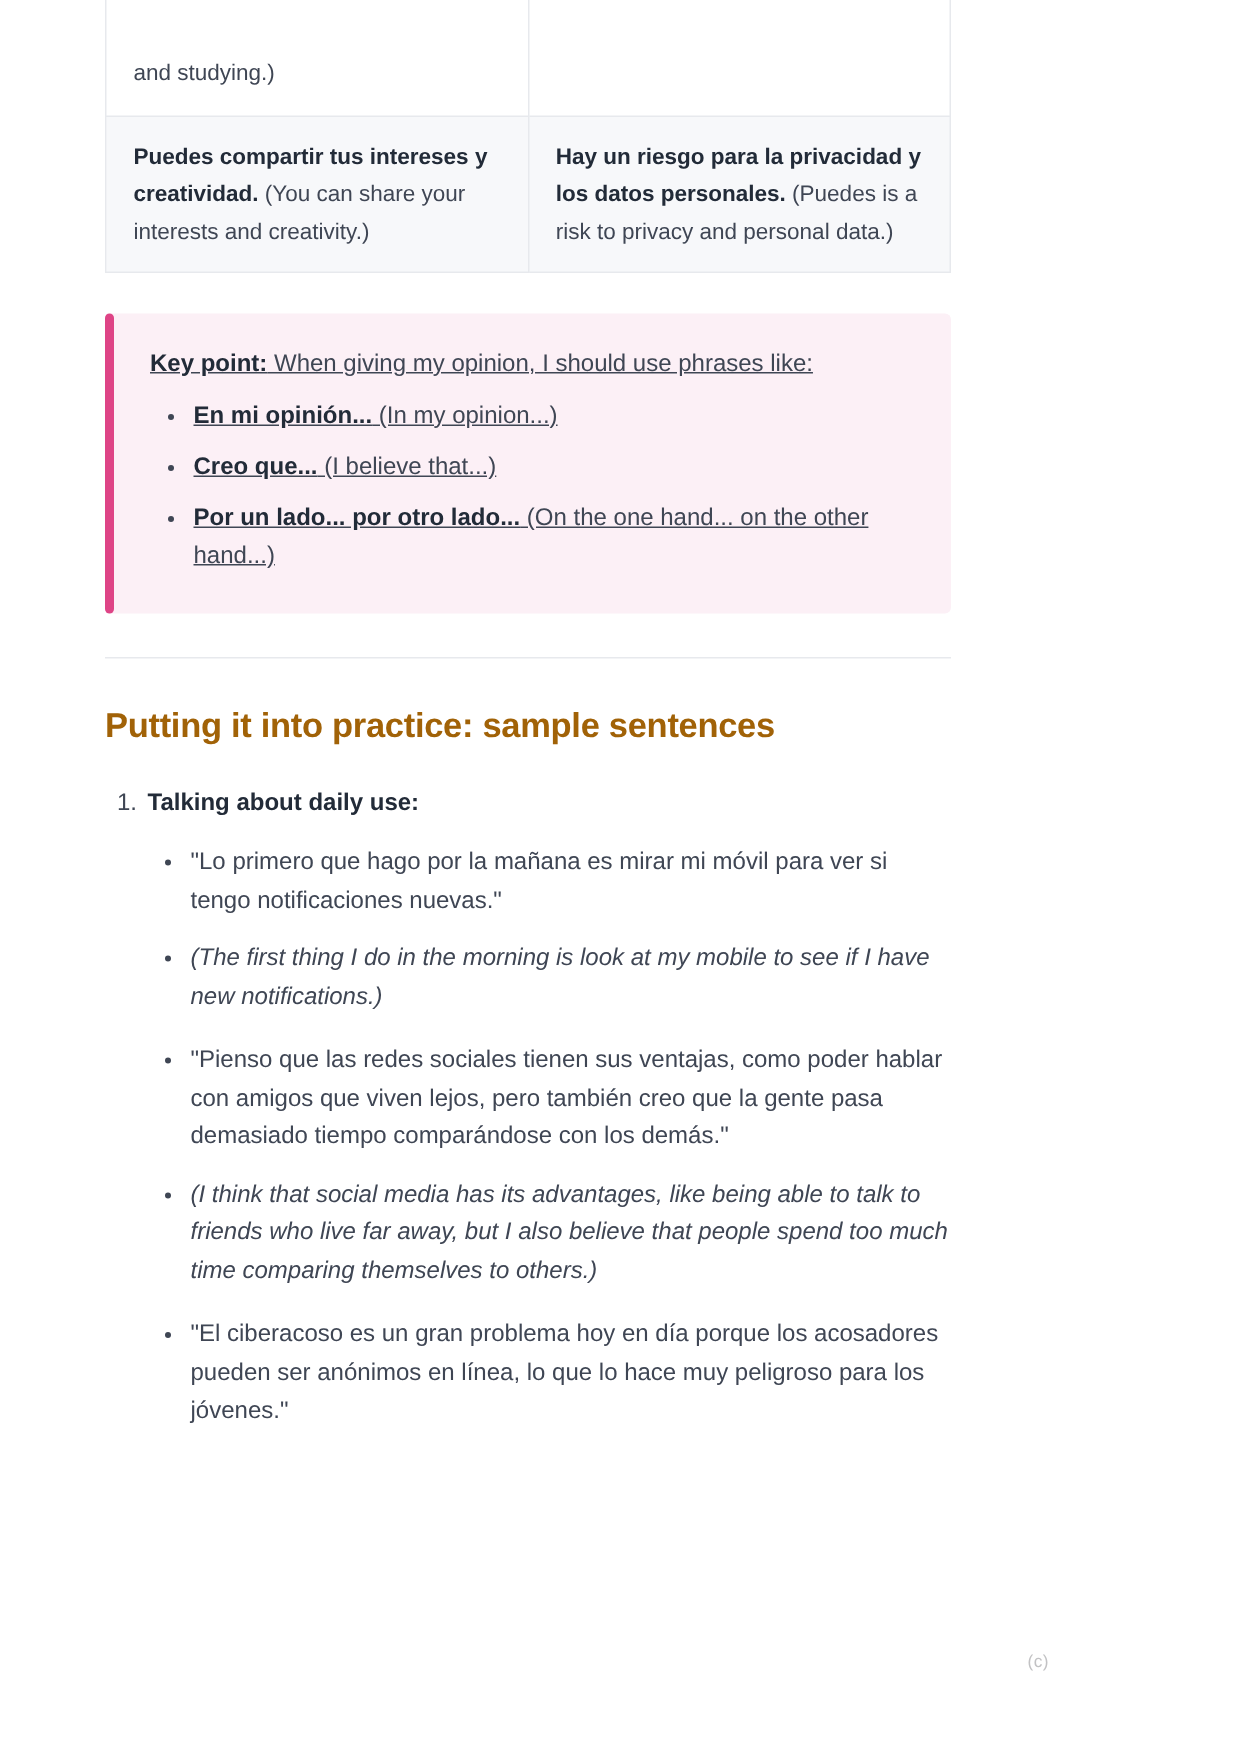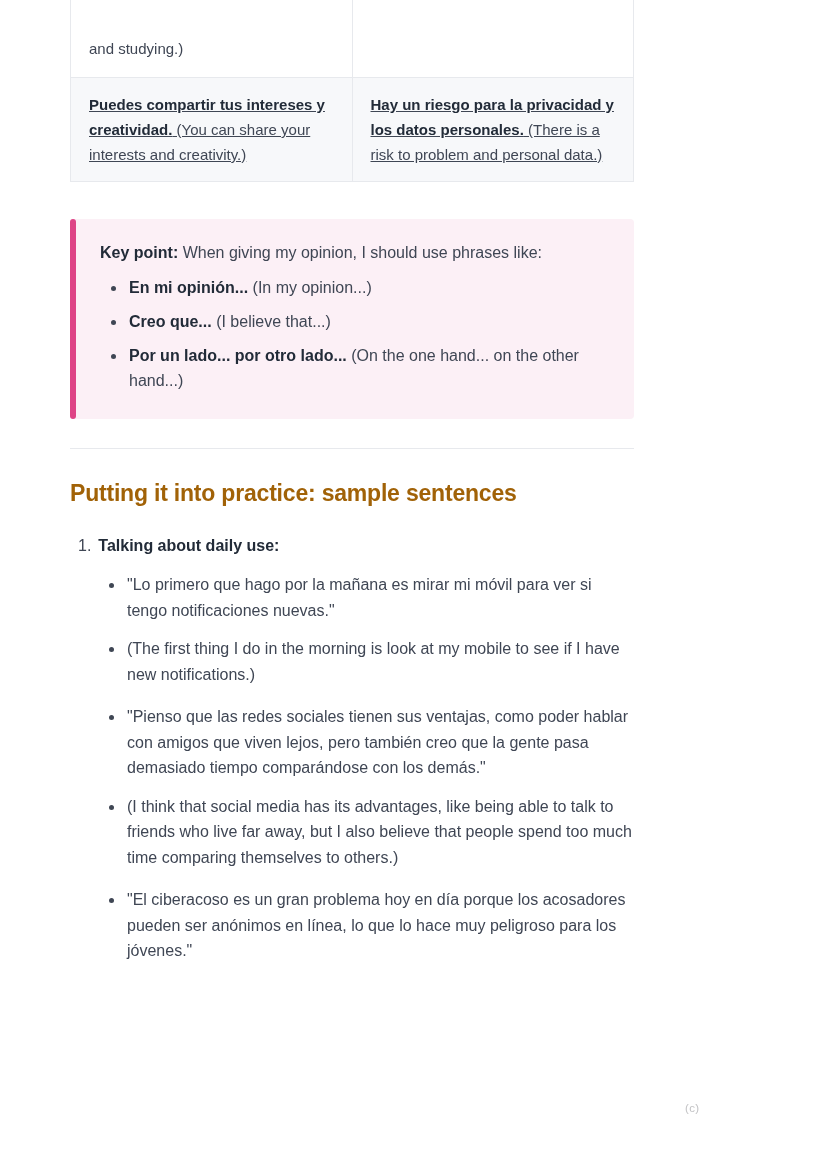--- a/index.html
+++ b/index.html
@@ -32,32 +32,33 @@
     width: 50%;
     border: 1px solid #e7e9ed;
     padding: 14px 18px;
     vertical-align: top;
   }
   .vocab-table tr.row-cont td {
     border-top: none;
     padding-top: 36px;
     padding-bottom: 16px;
   }
-  .vocab-table tr.row-shaded td { background: #f7f8fa; text-decoration: underline; }
+  .vocab-table tr.row-shaded td { background: #f7f8fa; }
   .vocab-table strong, .callout strong, .sample-title strong { color: #222b38; font-weight: bold; }
 
   
   .callout {
     position: relative;
-    margin-top: 37px;
+    margin-top: 27px;
     background: #fcf0f6;
     border-radius: 4px;
     padding: 21px 28px 26px 30px;
     font-size: 16px;
     line-height: 25px;
+    text-decoration: underline;
   }
   .callout-bar {
     position: absolute;
     left: 0; top: 0; bottom: 0;
     width: 6px;
     background: #de4486;
     border-radius: 6px;
   }
   .callout-lead { margin: 0; }
   .callout-list {
@@ -100,21 +101,21 @@
     list-style: disc;
     margin: 14px 0 0;
     padding-left: 47px;
   }
   .sample-bullets li {
     margin-bottom: 13px;
     font-size: 16px;
     line-height: 25.5px;
     padding-left: 2px;
   }
-  .sample-bullets li.translation { }
+  .sample-bullets li.translation { font-style: italic; }
 
   
   .side-band {
     position: absolute;
     left: 751px; top: 37px;
     width: 36px; height: 1096px;
     background: #fbf2f5;
     opacity: 0.55;
   }
   .side-line {
@@ -140,21 +141,21 @@
   <div class="content">
 
     <table class="vocab-table">
       <tbody>
         <tr class="row-cont">
           <td><span>and studying.)</span></td>
           <td><span></span></td>
         </tr>
         <tr class="row-shaded">
           <td><strong>Puedes compartir tus intereses y creatividad.</strong><span> (You can share your interests and creativity.)</span></td>
-          <td><strong>Hay un riesgo para la privacidad y los datos personales.</strong><span> (There is a risk to problem and personal data.)</span></td>
+          <td><strong>Hay un riesgo para la privacidad y los datos personales.</strong><span> (Puedes is a risk to privacy and personal data.)</span></td>
         </tr>
       </tbody>
     </table>
 
     <div class="callout">
       <div class="callout-bar"></div>
       <p class="callout-lead"><strong>Key point:</strong><span> When giving my opinion, I should use phrases like:</span></p>
       <ul class="callout-list">
         <li><strong>En mi opinión...</strong><span> (In my opinion...)</span></li>
         <li><strong>Creo que...</strong><span> (I believe that...)</span></li>

